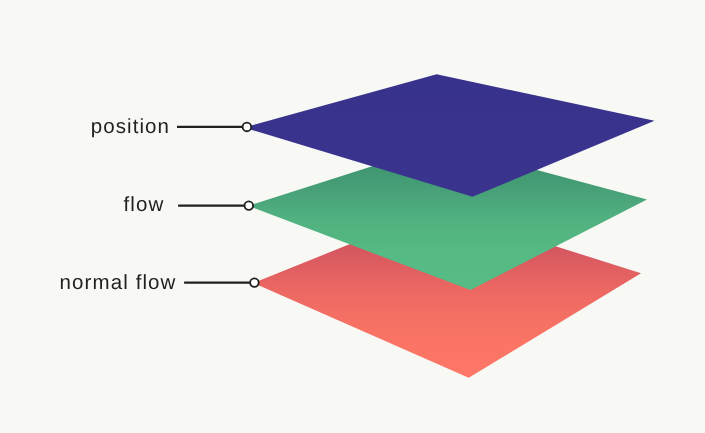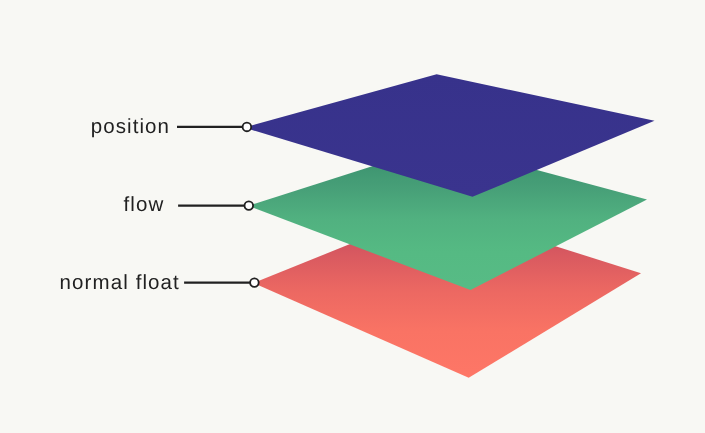--- a/index.html
+++ b/index.html
@@ -11,21 +11,21 @@
   .lbl{position:absolute;font-size:20.5px;letter-spacing:1.1px;color:#212121;white-space:nowrap;line-height:1;
        transform:translateZ(0);-webkit-font-smoothing:antialiased;}
 </style>
 </head>
 <body>
 
 <div id="stage">
 
   <div class="lbl" id="lbl0" style="left:90.65px;top:117.0px">position</div>
   <div class="lbl" id="lbl1" style="left:123.5px;top:195.1px">flow</div>
-  <div class="lbl" id="lbl2" style="left:59.6px;top:272.9px">normal float</div>
+  <div class="lbl" id="lbl2" style="left:59.6px;top:272.9px">normal flow</div>
 
   <svg id="svgroot" width="705" height="433" viewBox="0 0 705 433">
     <defs>
       <linearGradient id="gRed" x1="0" y1="208.5" x2="0" y2="377.8" gradientUnits="userSpaceOnUse">
         <stop offset="0" stop-color="#bf475d"></stop>
         <stop offset="0.280" stop-color="#d95a60"></stop>
         <stop offset="0.487" stop-color="#ec6862"></stop>
         <stop offset="0.723" stop-color="#f97364"></stop>
         <stop offset="0.959" stop-color="#fd7666"></stop>
         <stop offset="1" stop-color="#fe7766"></stop>

